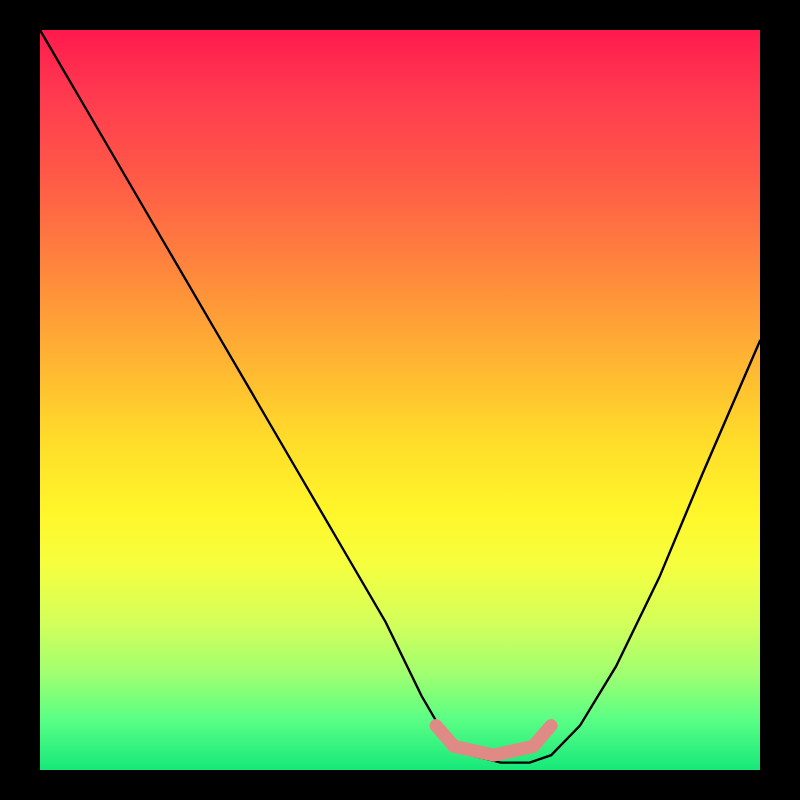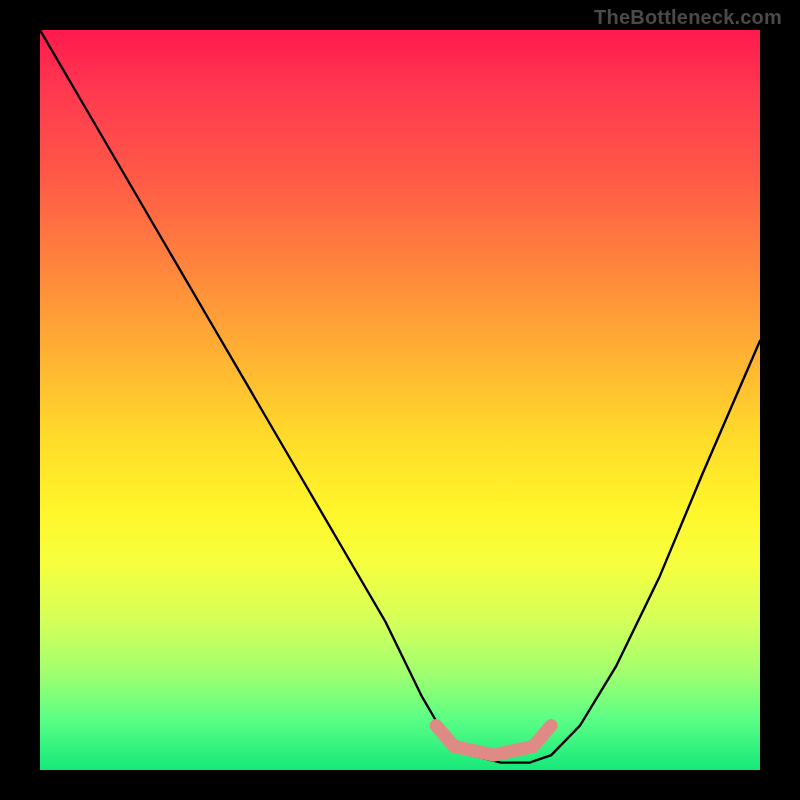--- a/index.html
+++ b/index.html
@@ -66,21 +66,20 @@
     height: 100%;
     pointer-events: none;
   }
   
 </style>
 </head>
 <body>
 
 <div class="stage">
 
-  <div class="watermark">TheBottleneck.com</div>
 
   <div class="plot-frame">
     <div class="gradient"></div>
 
     <svg class="curve-svg" viewBox="0 0 720 740" preserveAspectRatio="none">
 
       <path id="main-curve" fill="none" stroke="#000000" stroke-width="2.4" stroke-linecap="round" d="M0.0 0.0 L43.2 74.0 L86.4 148.0 L129.6 222.0 L172.8 296.0 L216.0 370.0 L259.2 444.0 L302.4 518.0 L345.6 592.0 L381.6 666.0 L403.2 703.0 L432.0 725.2 L460.8 732.6 L489.6 732.6 L511.2 725.2 L540.0 695.6 L576.0 636.4 L619.2 547.6 L662.4 444.0 L720.0 310.8"></path>
 
       <path id="valley-marker" fill="none" stroke="#e08a86" stroke-width="13" stroke-linecap="round" d="M396.0 695.6 L414.0 716.3 L453.6 725.2 L493.2 716.3 L511.2 695.6"></path>
     </svg>

